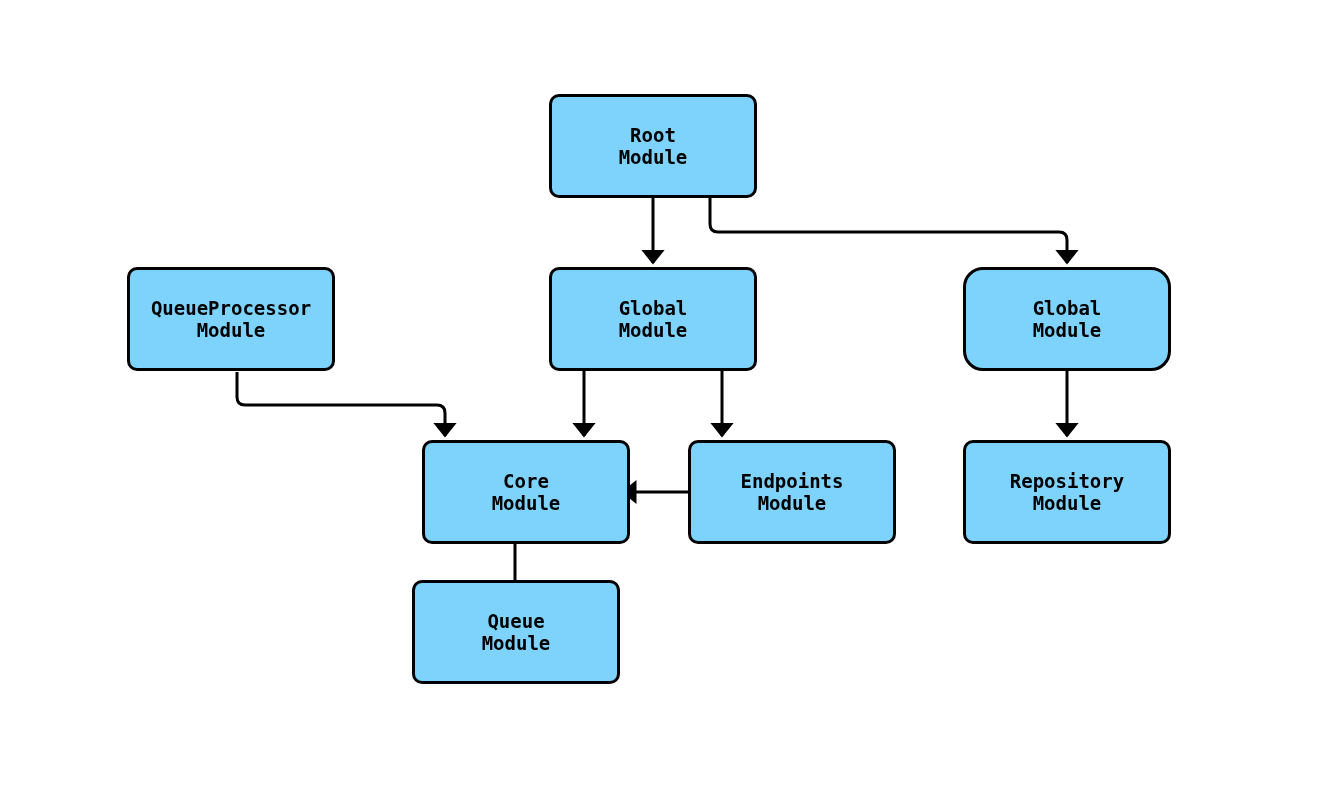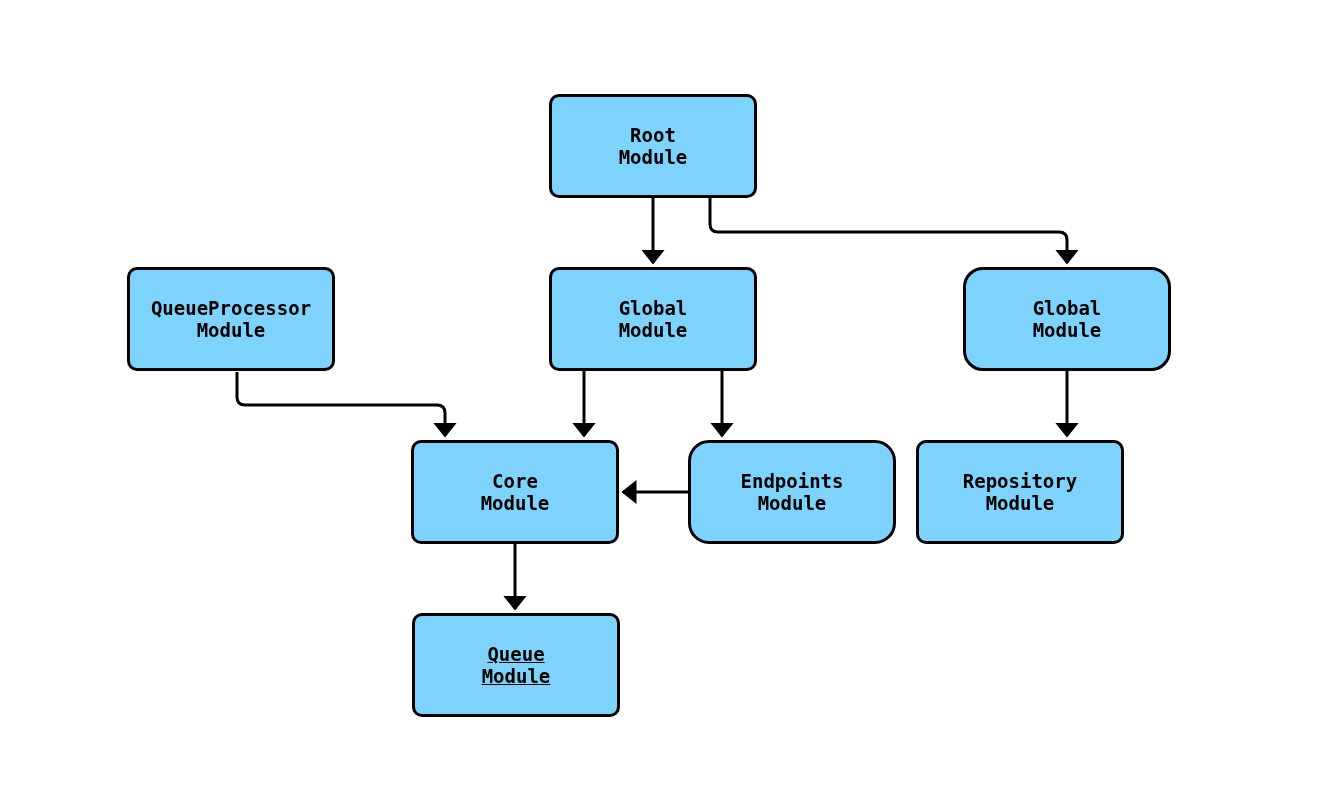--- a/index.html
+++ b/index.html
@@ -42,24 +42,24 @@
     font-weight: 700;
     font-size: 19px;
     line-height: 22px;
     color: #000000;
     white-space: pre-line;
   }
   .node-root          { left: 549px;  top: 94px;  }
   .node-server        { left: 549px;  top: 267px; }
   .node-queueprocessor{ left: 127px;  top: 267px; }
   .node-global        { left: 963px;  top: 267px; border-radius: 20px; }
-  .node-core          { left: 411px;  top: 440px; }
-  .node-endpoints     { left: 688px;  top: 440px; border-radius: 21px; }
-  .node-repository    { left: 916px;  top: 440px; }
-  .node-queue         { left: 412px;  top: 613px; text-decoration: underline; }
+  .node-core          { left: 422px;  top: 440px; }
+  .node-endpoints     { left: 688px;  top: 440px; }
+  .node-repository    { left: 963px;  top: 440px; }
+  .node-queue         { left: 412px;  top: 580px; }
 </style>
 </head>
 <body>
 
 <div class="canvas">
 
   <svg class="edges-layer" width="1337" height="809" viewBox="0 0 1337 809" xmlns="http://www.w3.org/2000/svg">
     <defs>
       <marker id="arrowhead" viewBox="0 0 10 16" refX="9" refY="8" markerWidth="5" markerHeight="8" orient="auto" markerUnits="strokeWidth">
         <path d="M0,0 L10,8 L0,16 Z" fill="#000000"></path>

